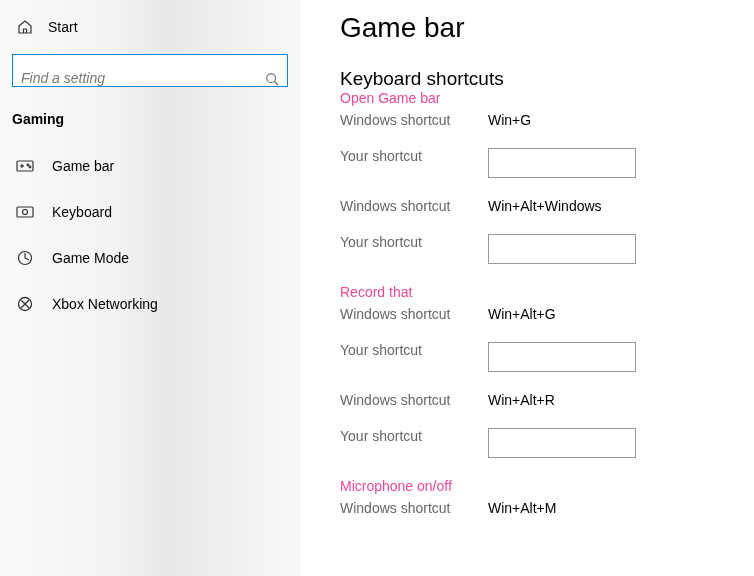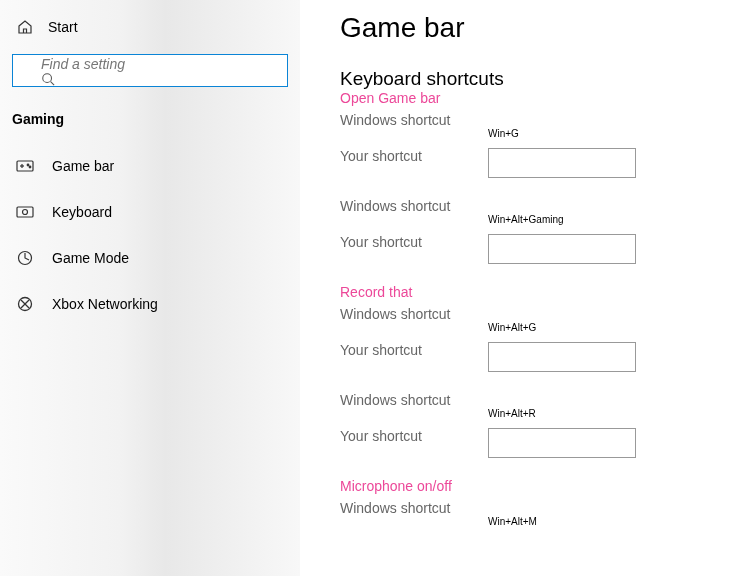--- a/index.html
+++ b/index.html
@@ -39,23 +39,22 @@
     }
     .home-row .label {
       font-size: 14px;
     }
     .search-box {
       margin: 8px 4px 14px 4px;
       border: 1.5px solid #0a84d6;
       background: #fff;
       height: 33px;
       display: flex;
-      align-items: flex-start;
-      padding: 0 28px;
-      flex-direction: column;
+      align-items: flex-end;
+      padding: 0 8px;
     }
     .search-box input {
       flex: 1;
       border: none;
       outline: none;
       font-size: 14px;
       color: #666;
       font-style: italic;
       background: transparent;
     }
@@ -120,23 +119,22 @@
       display: flex;
       margin-bottom: 6px;
       min-height: 30px;
     }
     .row .key {
       width: 148px;
       color: #666;
       font-size: 14px;
     }
     .row .value {
-      font-size: 10px;
+      font-size: 14px;
       color: #000;
-      margin-top: 16px;
     }
     .shortcut-input {
       width: 148px;
       height: 30px;
       border: 1.5px solid #999;
       background: #fff;
       padding: 4px 6px;
       font-size: 14px;
     }
     svg { display: block; }
@@ -223,21 +221,21 @@
     </div>
     <div class="row">
       <div class="key">Your shortcut</div>
       <input class="shortcut-input" value="" style="">
     </div>
   </div>
 
   <div class="shortcut-group">
     <div class="row">
       <div class="key">Windows shortcut</div>
-      <div class="value">Win+Alt+Gaming</div>
+      <div class="value">Win+Alt+Windows</div>
     </div>
     <div class="row">
       <div class="key">Your shortcut</div>
       <input class="shortcut-input" value="" style="">
     </div>
   </div>
 
   <div class="shortcut-group">
     <div class="group-title">Record that</div>
     <div class="row">

